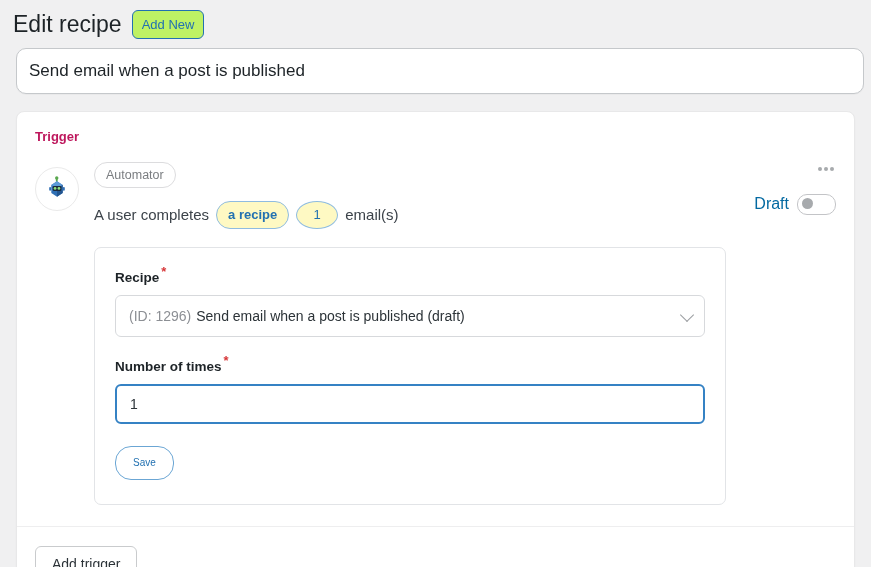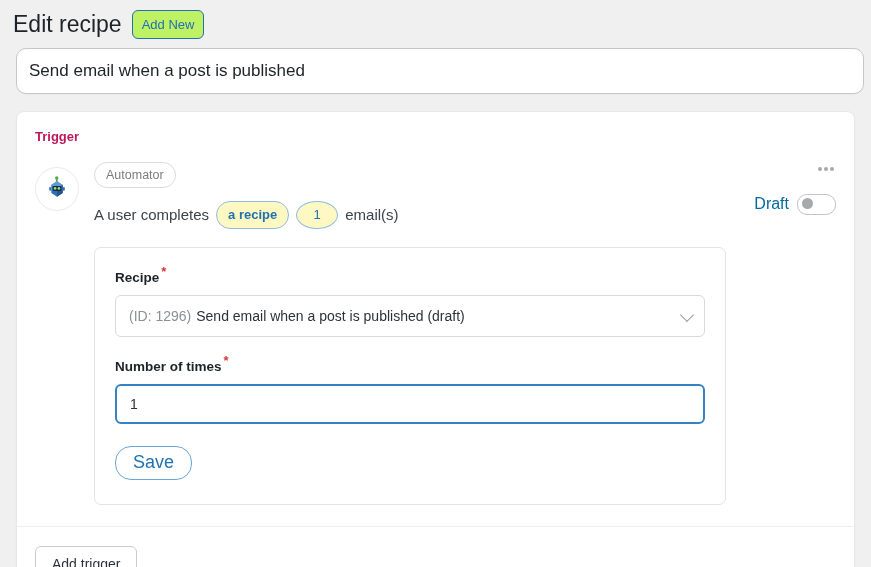--- a/index.html
+++ b/index.html
@@ -281,21 +281,21 @@
     display: flex;
     align-items: center;
     margin-top: 22px;
   }
   .btn {
     display: inline-flex;
     align-items: center;
     justify-content: center;
     height: 32px;
     padding: 0 17px;
-    font-size: 18px;
+    font-size: 10px;
     border-radius: 16px;
     background: #ffffff;
     cursor: pointer;
     white-space: nowrap;
   }
   .btn-primary {
     color: #2271b1;
     border: 1px solid #6ba6d4;
     margin-right: 11px;
   }

